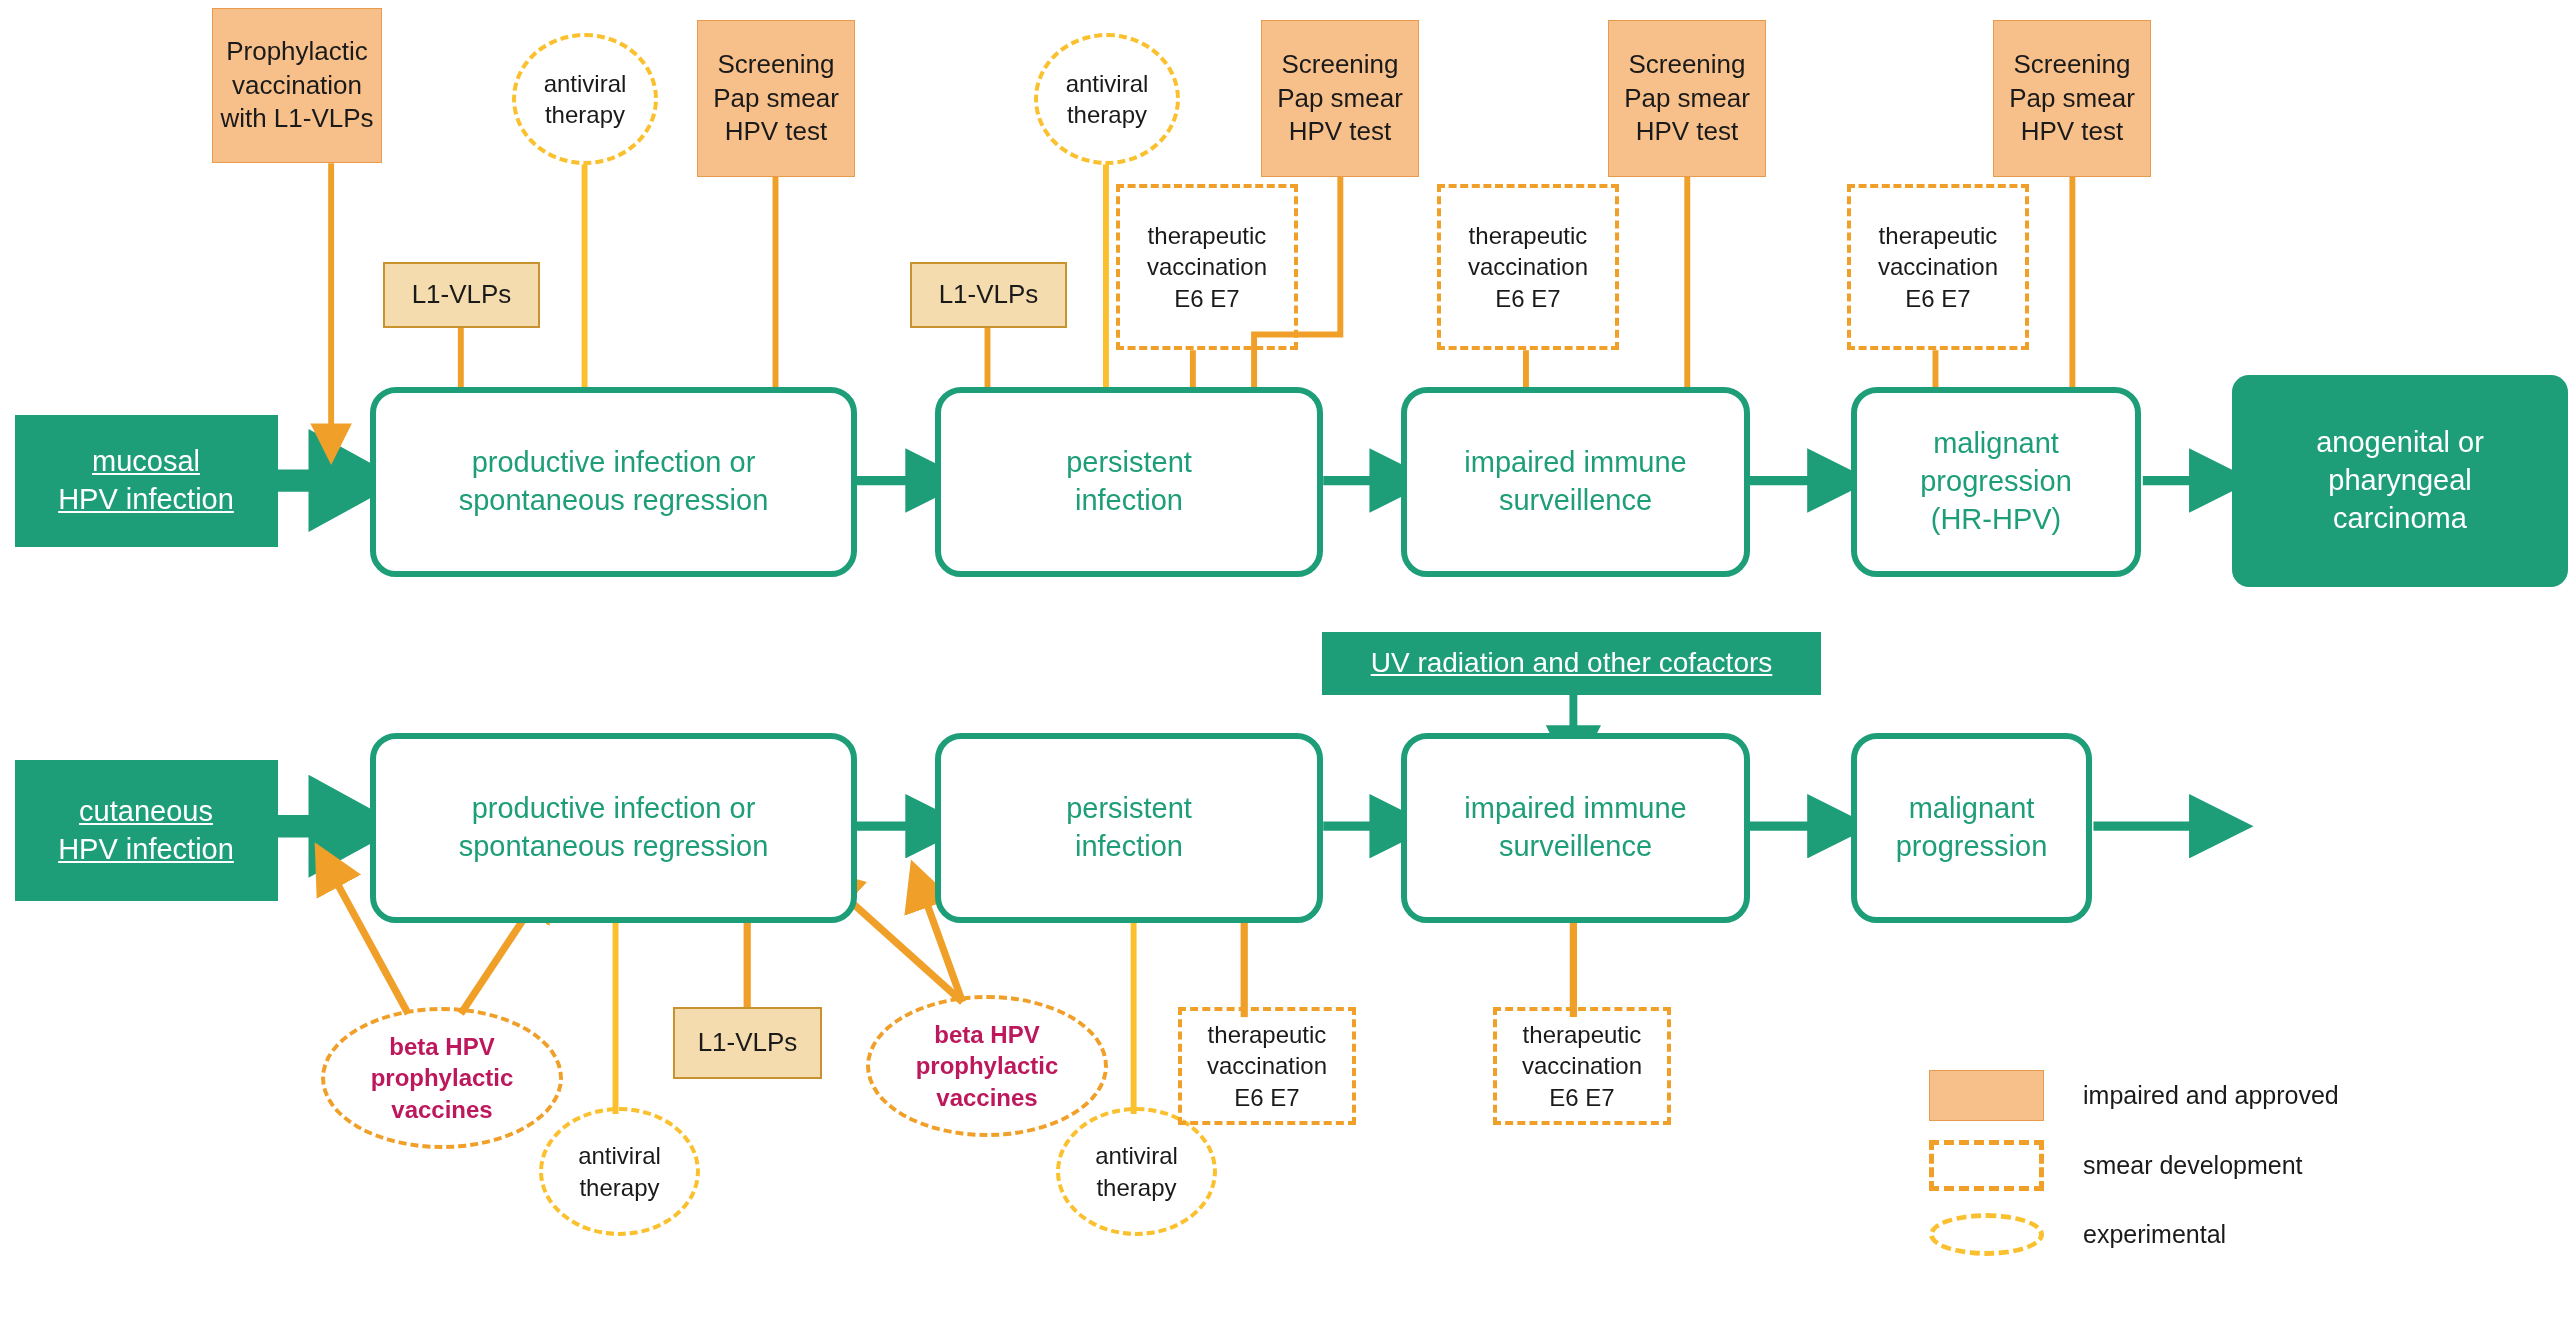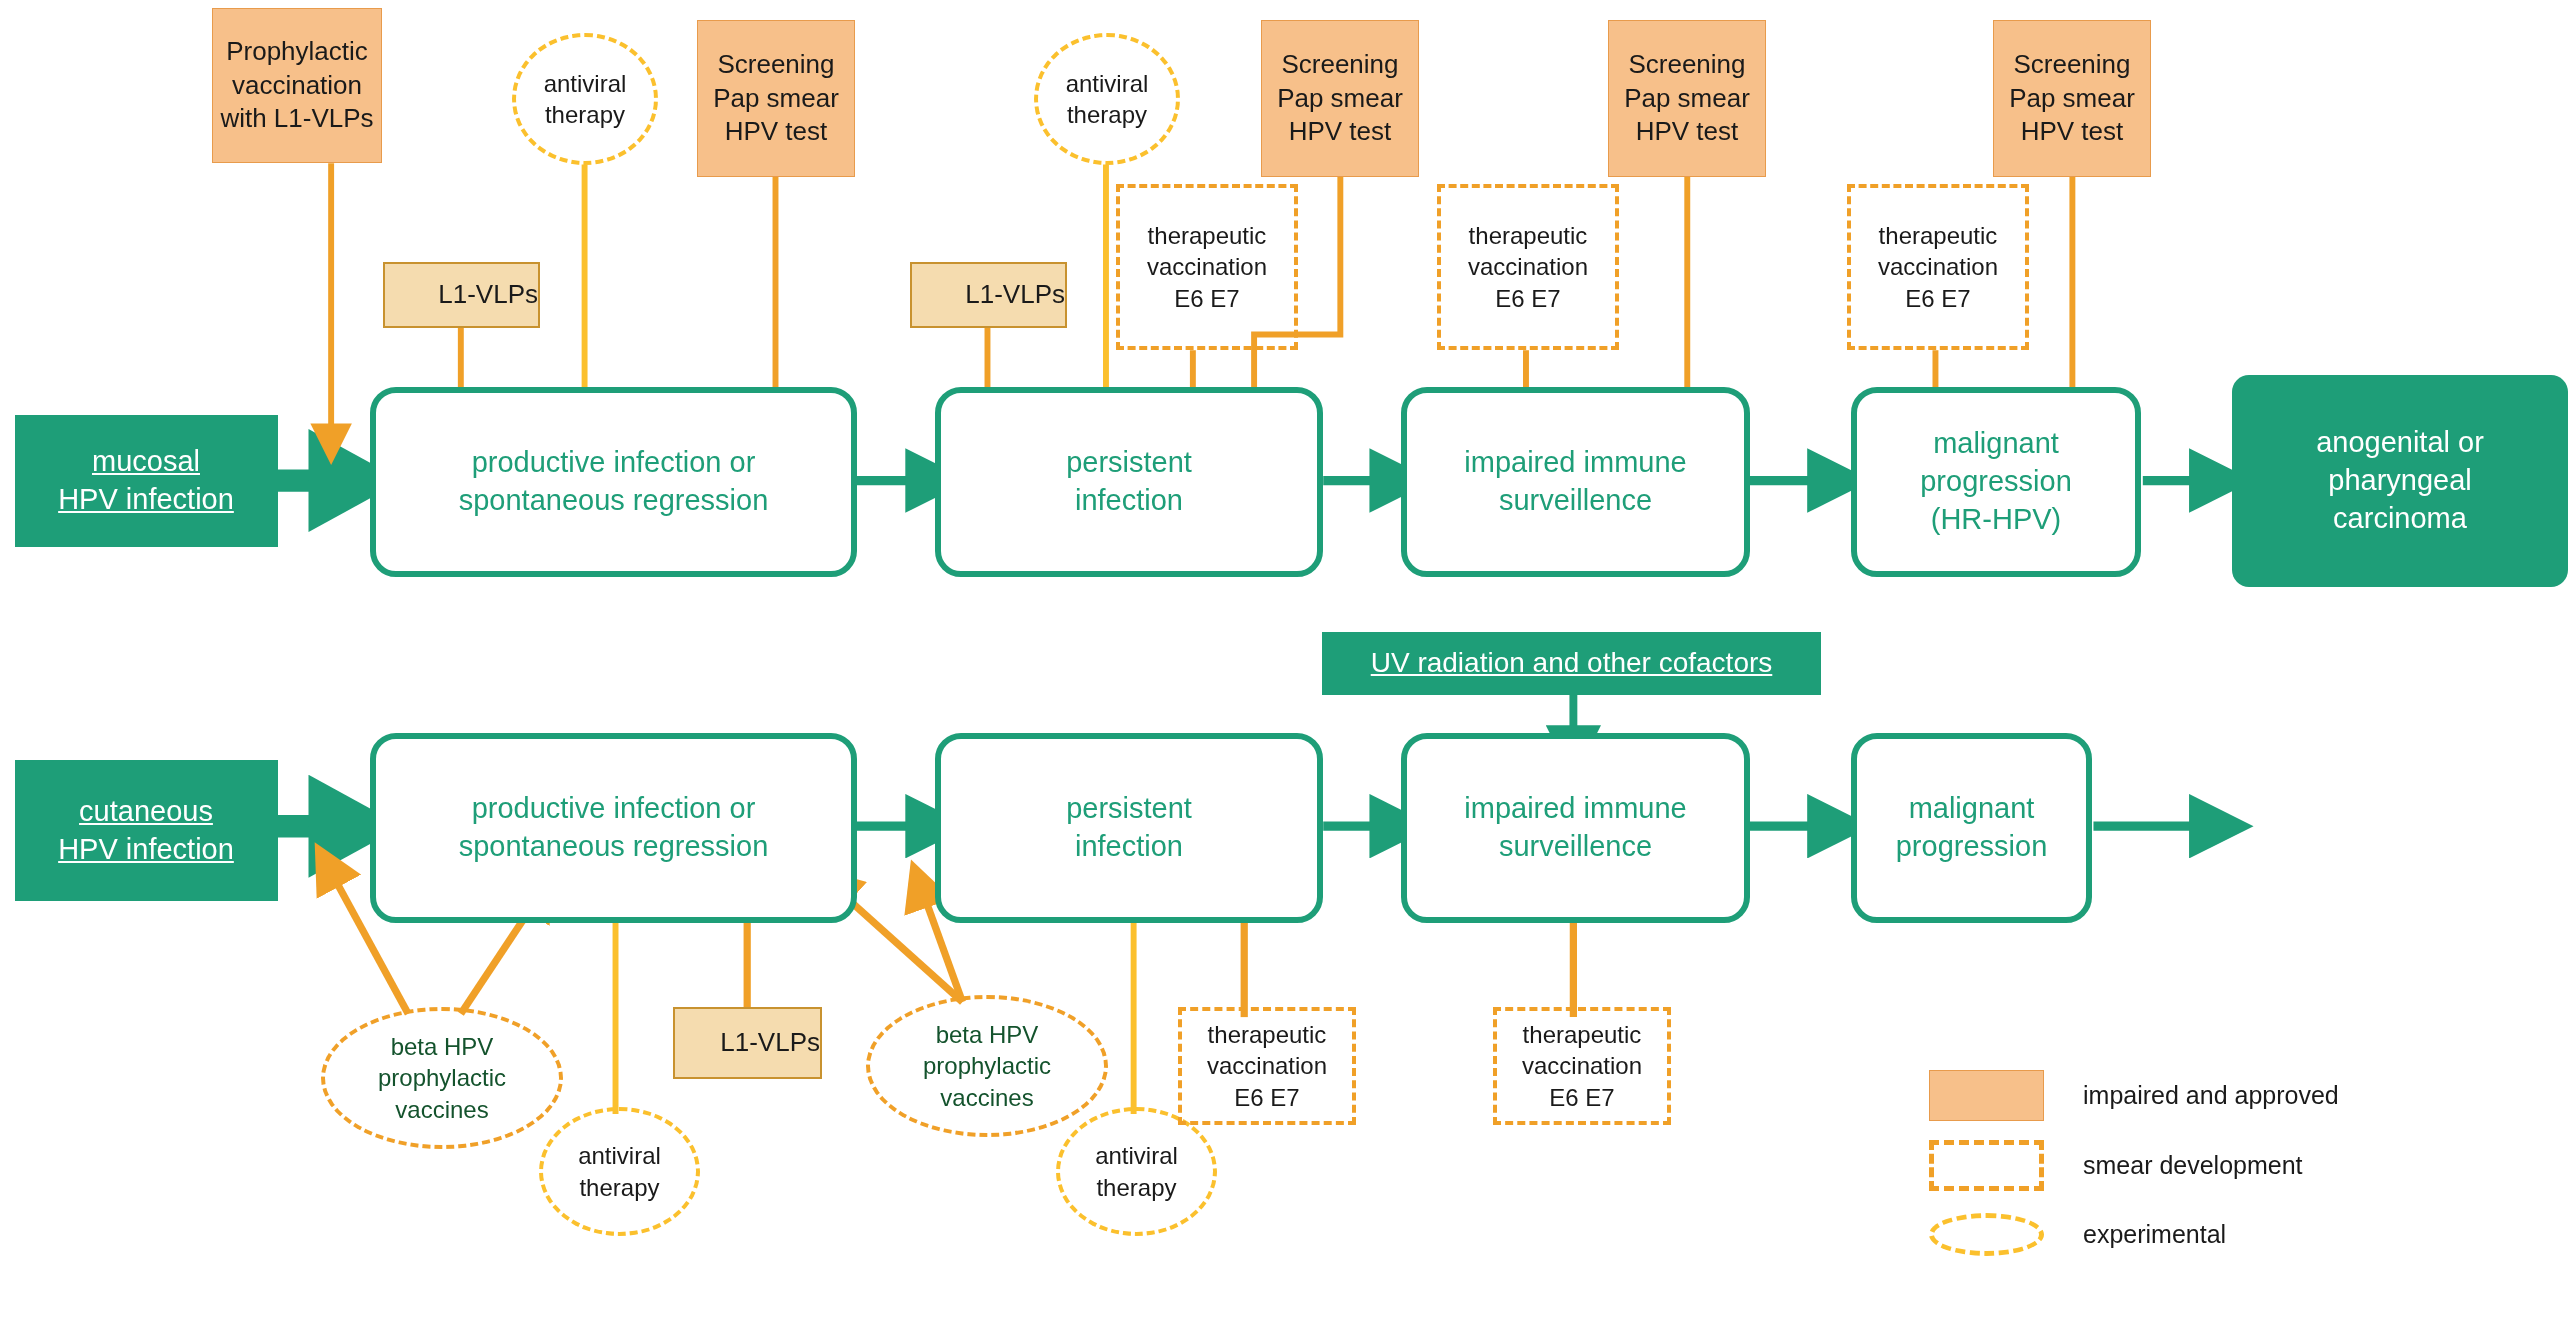--- a/index.html
+++ b/index.html
@@ -6,28 +6,28 @@
   body{font-family:"Liberation Sans", sans-serif;}
   #stage{position:relative;width:2576px;height:1341px;background:#ffffff;overflow:hidden;}
   #wires{position:absolute;left:0;top:0;width:2576px;height:1341px;pointer-events:none;}
 
   .node{position:absolute;box-sizing:border-box;display:flex;align-items:center;
         justify-content:center;text-align:center;line-height:1.30;}
 
   
   .or-solid{background:#F7C08A;border:1.3px solid #E89B4C;color:#1a1a1a;font-size:26px;}
   
-  .or-light{background:#F5DCAF;border:2px solid #C8922F;color:#1a1a1a;font-size:26px;justify-content:flex-end;}
+  .or-light{background:#F5DCAF;border:2px solid #C8922F;color:#1a1a1a;font-size:26px;}
   
   .or-dash{background:transparent;border:4.6px dashed #F0A028;color:#1a1a1a;font-size:24px;}
   
   .or-ell{background:transparent;border:4.6px dashed #FBC02D;border-radius:50%;
           color:#1a1a1a;font-size:24px;}
   .or-ell2{background:transparent;border:4.6px dashed #F0A028;border-radius:50%;
-          color:#14532d;font-size:24px;}
+          color:#be185d;font-size:24px;font-weight:bold;}
 
   
   .g-fill{background:#1E9E78;color:#ffffff;font-size:29px;}
   .g-fill.sq{border-radius:0;text-decoration:underline;}
   .g-fill.rd{border-radius:17px;}
   
   .g-out{background:#ffffff;border:6px solid #1E9E78;border-radius:26px;
          color:#1E9E78;font-size:29px;}
 
   .legend{position:absolute;left:1929px;top:1066px;width:625px;}

